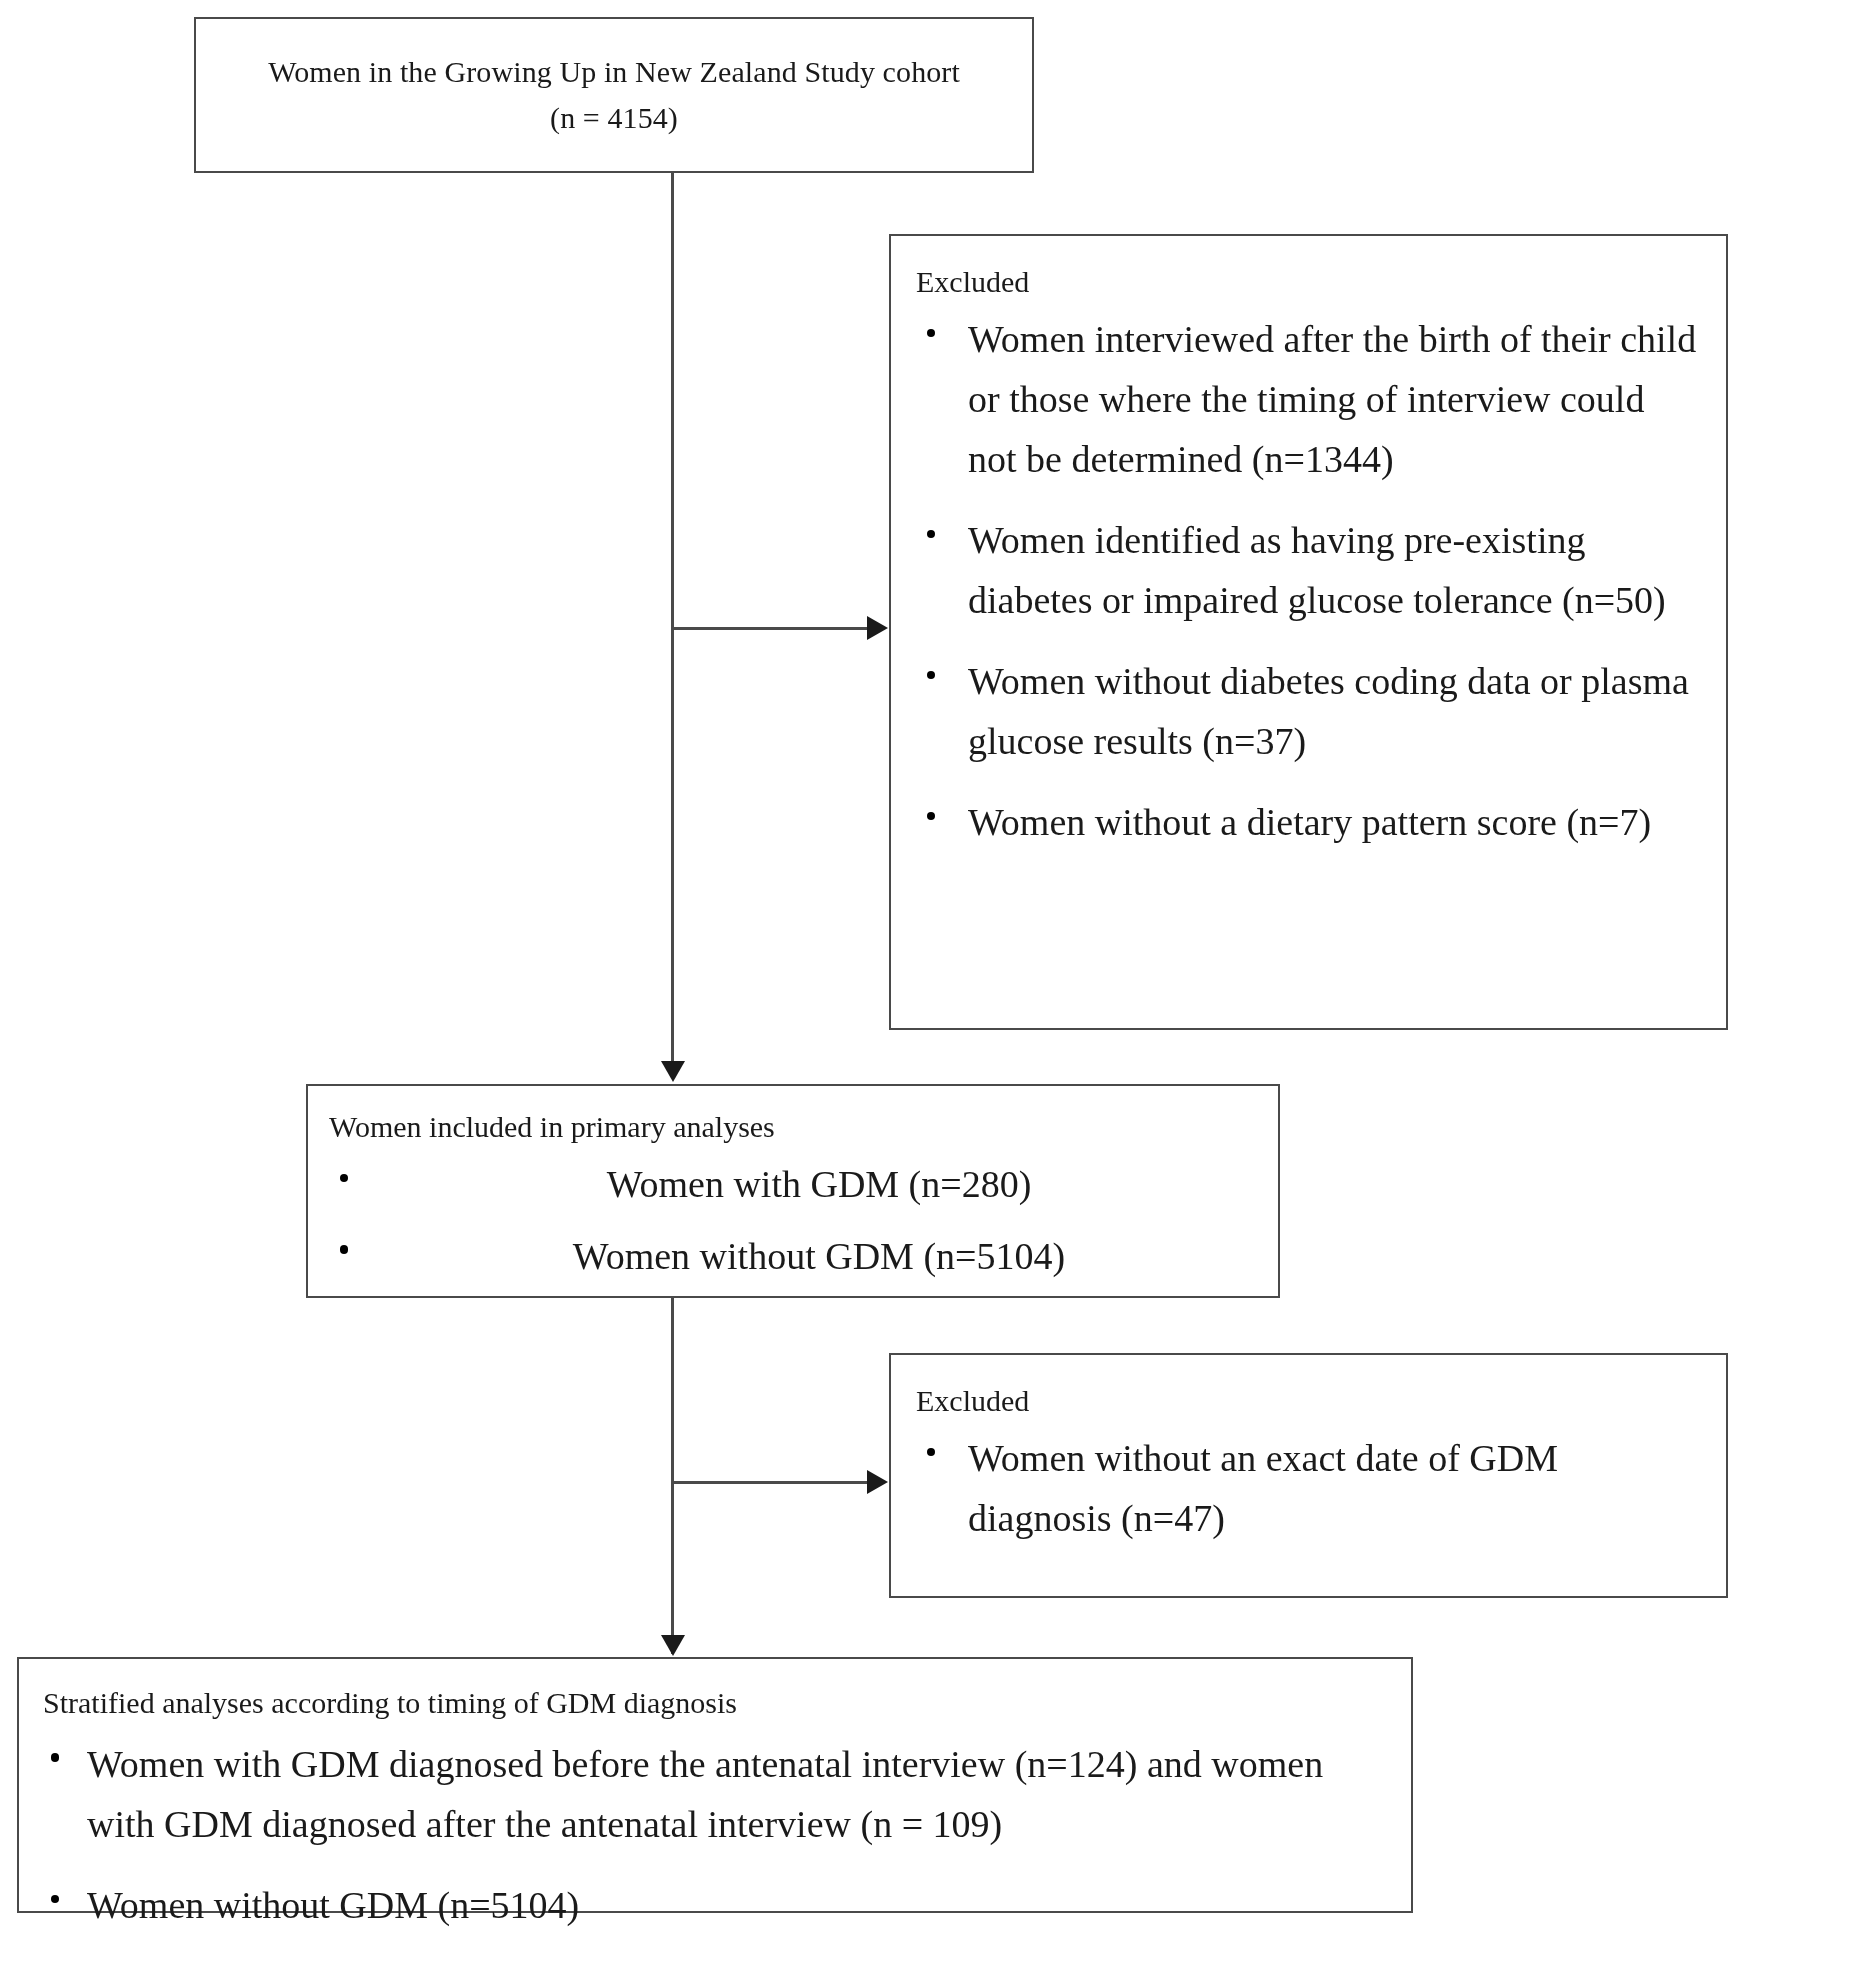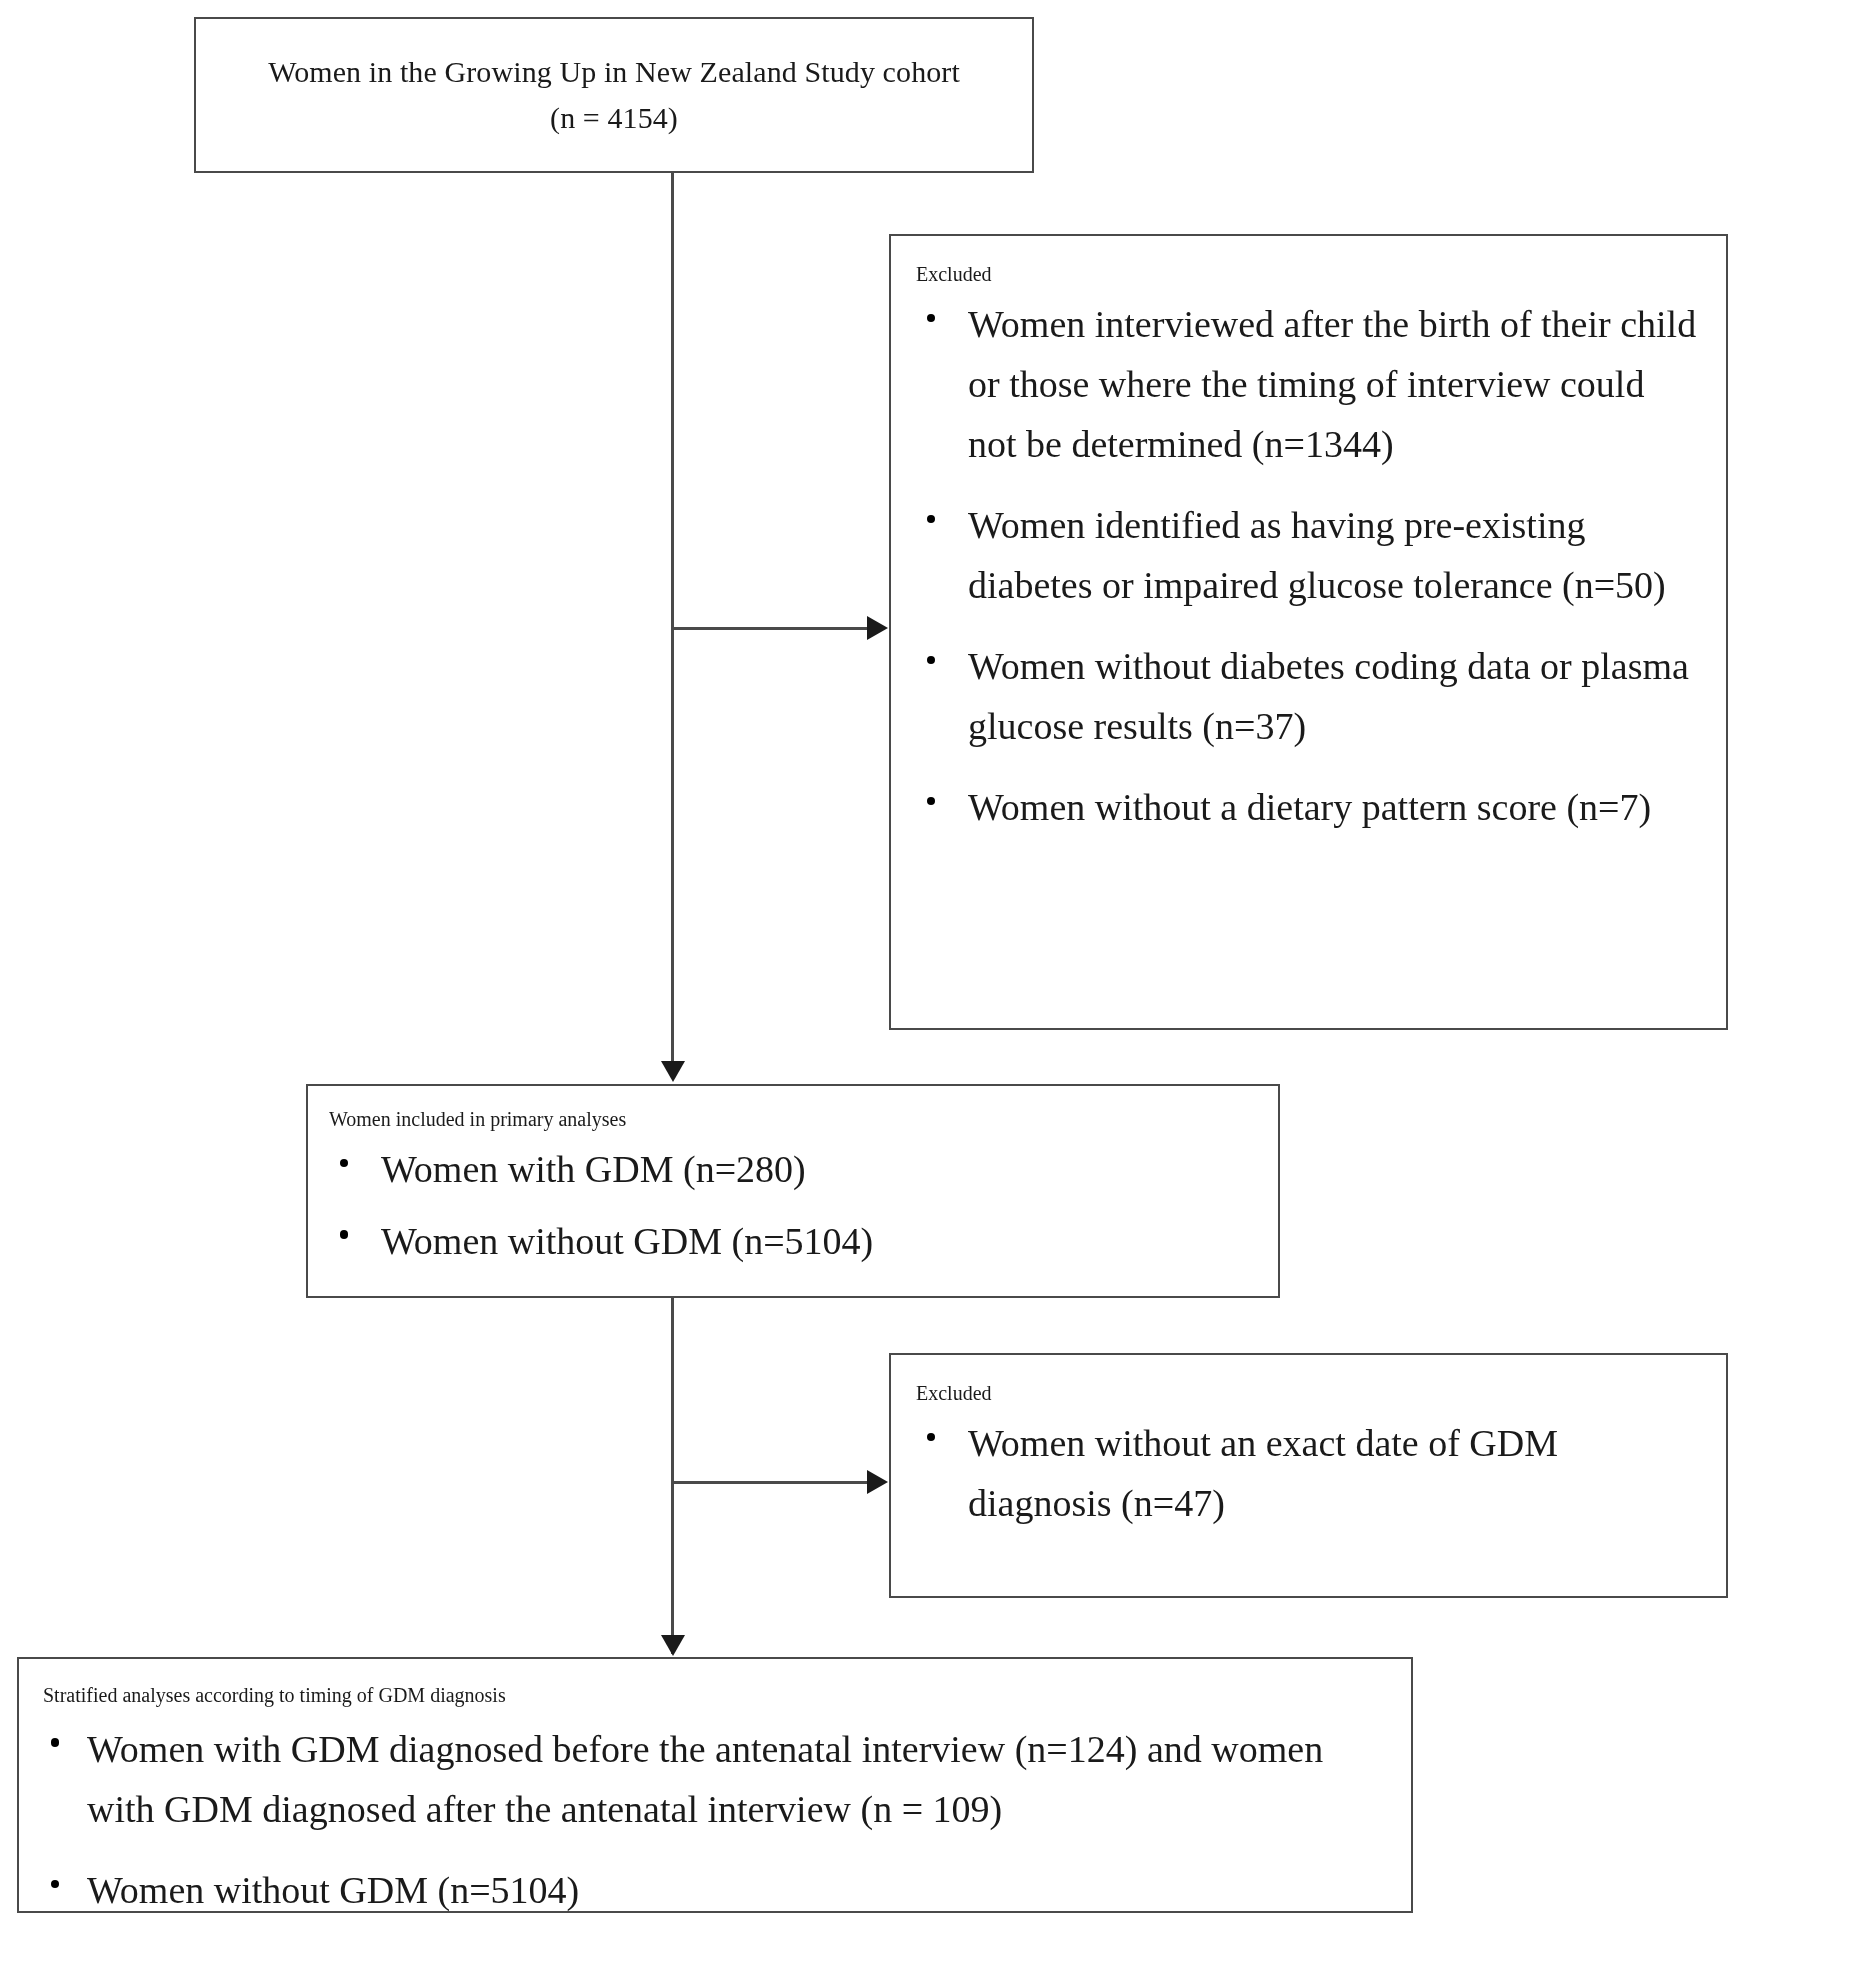--- a/index.html
+++ b/index.html
@@ -40,21 +40,21 @@
   }
 
   .line {
     font-size: 30px;
     line-height: 1.55;
     letter-spacing: 0.1px;
     white-space: nowrap;
   }
 
   .heading {
-    font-size: 20px;
+    font-size: 30px;
     line-height: 1.5;
     margin-bottom: 4.8px;
   }
 
   
   ul.bullets {
     list-style: none;
     margin: 0;
     padding: 0;
   }
@@ -69,21 +69,21 @@
   ul.bullets > li .bullet-dot {
     position: absolute;
     left: 10.6px;
     top: 0.52em;
     width: 8.2px;
     height: 8.2px;
     border-radius: 50%;
     background: #000000;
   }
 
-  ul.bullets.tight > li { margin-bottom: 11.6px; }
+  ul.bullets.tight > li { margin-bottom: 11.6px; text-align: center; }
   ul.bullets.loose > li { margin-bottom: 21px; }
 
   
   .vline {
     position: absolute;
     width: 3.4px;
     background: #4a4a4a;
   }
   .hline {
     position: absolute;

